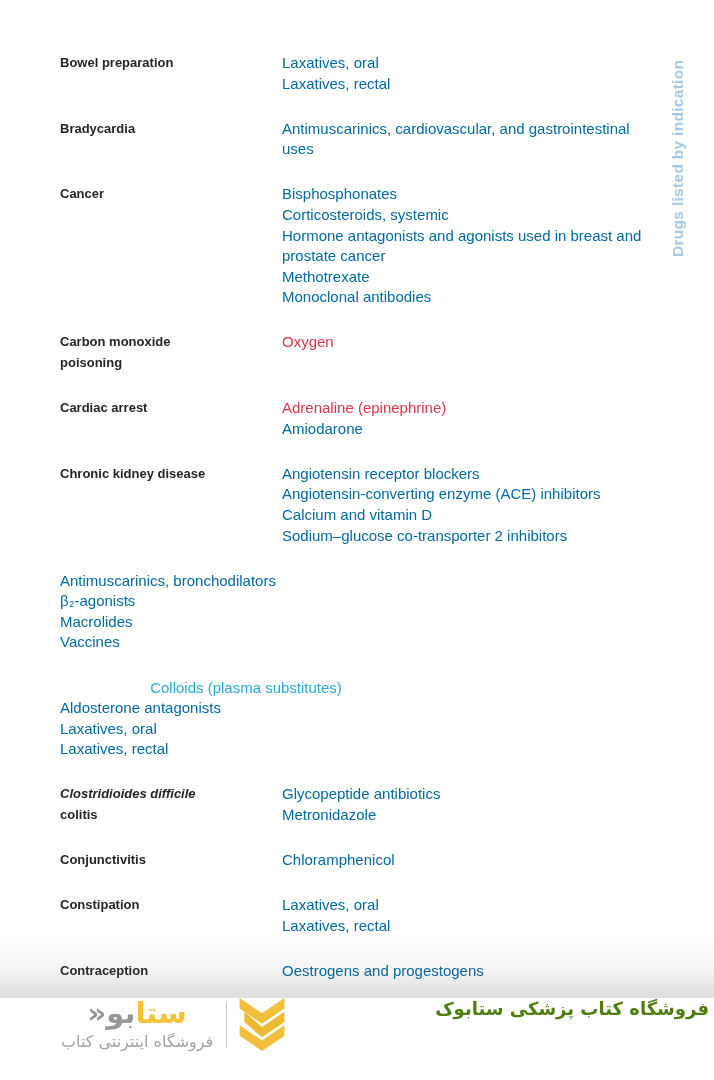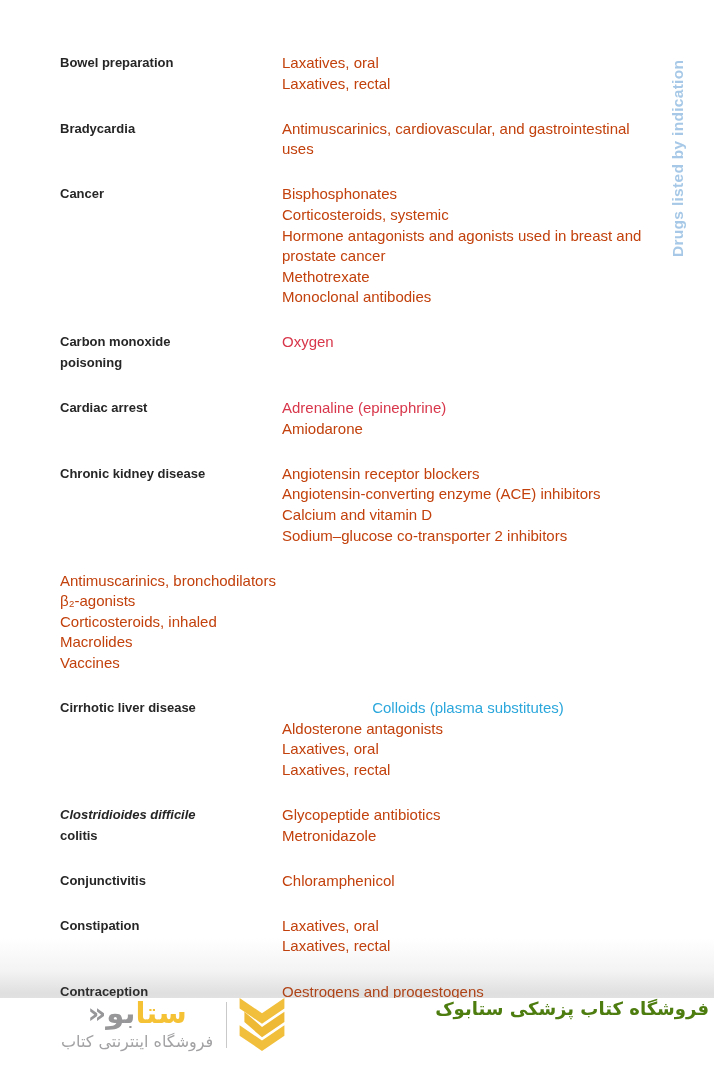--- a/index.html
+++ b/index.html
@@ -10,21 +10,21 @@
     position:relative;overflow:hidden;
   }
   .content{position:absolute;top:0;left:0;width:714px;height:998px;background:#ffffff;}
 
   
   .table{position:absolute;left:60px;top:53px;width:600px;}
   .row{display:flex;margin-bottom:24.5px;}
   .cond{width:222px;font-weight:700;color:#262626;font-size:13px;line-height:20.6px;}
   .cond-line.it{font-style:italic;}
   .drugs{width:372px;font-size:15px;line-height:20.6px;}
-  .drug.blue{color:#c2410c;}
+  .drug.blue{color:#0369a1;}
   .drug.red{color:#d8374b;}
   .drug.lightblue{color:#2ba7dc;text-align:center;}
 
   
   .side-label{
     position:absolute;top:52px;right:24px;height:205px;width:21px;
     writing-mode:vertical-rl;transform:rotate(180deg);
     font-weight:700;font-size:15.5px;letter-spacing:.3px;
     color:#a7c9e7;white-space:nowrap;
   }
@@ -125,29 +125,25 @@
           <div class="drug blue">Angiotensin receptor blockers</div>
           <div class="drug blue">Angiotensin-converting enzyme (ACE) inhibitors</div>
           <div class="drug blue">Calcium and vitamin D</div>
           <div class="drug blue">Sodium–glucose co-transporter 2 inhibitors</div>
         </div>
       </div>
       <div class="row">
         <div class="drugs">
           <div class="drug blue">Antimuscarinics, bronchodilators</div>
           <div class="drug blue">β₂-agonists</div>
-          <div class="drug blue">Corticosteroids, inhaled</div>
           <div class="drug blue">Macrolides</div>
           <div class="drug blue">Vaccines</div>
         </div>
       </div>
       <div class="row">
-        <div class="cond">
-          <div class="cond-line">Cirrhotic liver disease</div>
-        </div>
         <div class="drugs">
           <div class="drug lightblue">Colloids (plasma substitutes)</div>
           <div class="drug blue">Aldosterone antagonists</div>
           <div class="drug blue">Laxatives, oral</div>
           <div class="drug blue">Laxatives, rectal</div>
         </div>
       </div>
       <div class="row">
         <div class="cond">
           <div class="cond-line it">Clostridioides difficile</div>

